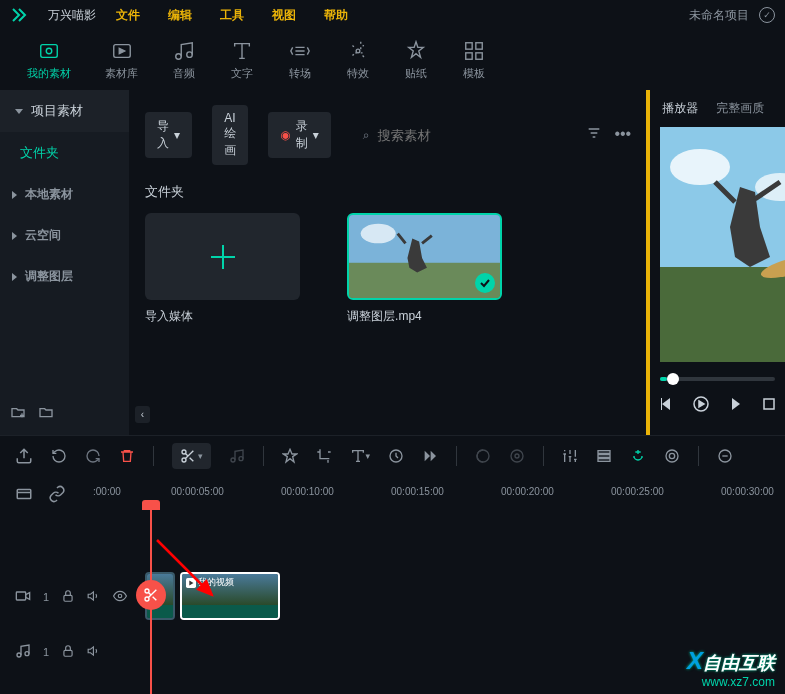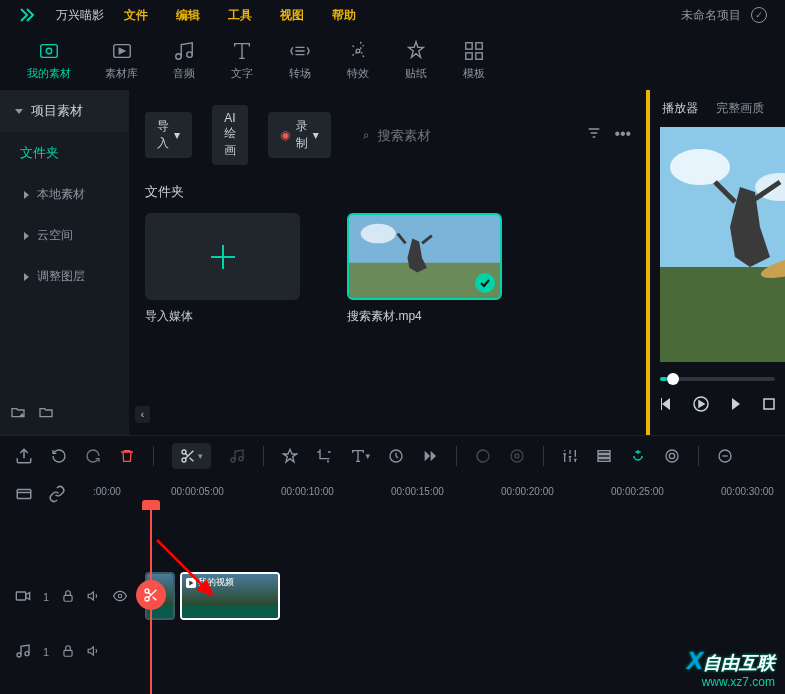--- a/index.html
+++ b/index.html
@@ -1,35 +1,35 @@
 <!DOCTYPE html>
 <html><head>
 <meta charset="utf-8">
 <style>
 * { margin: 0; padding: 0; box-sizing: border-box; font-family: "Microsoft YaHei", sans-serif; }
 body { background: #0d1117; color: #c9d1d9; width: 785px; height: 694px; overflow: hidden; position: relative; }
-.titlebar { height: 30px; display: flex; align-items: center; padding: 0 18px; gap: 20px; background: #0d1117; font-size: 12px; }
+.titlebar { height: 30px; display: flex; align-items: center; padding: 0 10px; gap: 20px; background: #0d1117; font-size: 12px; }
 .logo { width: 18px; height: 18px; display: flex; align-items: center; justify-content: center; }
 .app-name { color: #c9d1d9; }
 .menu-items { display: flex; gap: 28px; }
 .menu-item { color: #eab308; cursor: pointer; font-weight: bold; }
 .titlebar-right { margin-left: auto; display: flex; align-items: center; gap: 10px; }
 .project-name { color: #8b949e; }
 .check-circle { width: 16px; height: 16px; border: 1px solid #8b949e; border-radius: 50%; display: flex; align-items: center; justify-content: center; font-size: 9px; color: #8b949e; }
 
 .toolbar { height: 60px; display: flex; align-items: center; padding: 0 15px; background: #0d1117; gap: 10px; }
 .tool-tab { display: flex; flex-direction: column; align-items: center; gap: 3px; padding: 5px 12px; cursor: pointer; font-size: 11px; color: #8b949e; }
 .tool-tab.active { color: #00d4aa; }
 .tool-icon { width: 24px; height: 24px; display: flex; align-items: center; justify-content: center; }
 
 .main-area { display: flex; height: 345px; }
 .sidebar { width: 160px; background: #161b22; border-right: 1px solid #0d1117; }
 .sidebar-header { padding: 12px 15px; display: flex; align-items: center; gap: 8px; background: #1c2128; font-size: 13px; }
 .sidebar-folder { padding: 12px 20px; color: #00d4aa; font-size: 13px; }
-.sidebar-item { padding: 12px 24px; display: flex; align-items: center; gap: 8px; font-size: 12px; color: #8b949e; cursor: pointer; }
+.sidebar-item { padding: 12px 12px; display: flex; align-items: center; gap: 8px; font-size: 12px; color: #8b949e; cursor: pointer; font-weight: bold; }
 .triangle { width: 0; height: 0; border-top: 4px solid transparent; border-bottom: 4px solid transparent; border-left: 5px solid #8b949e; }
 .triangle-down { width: 0; height: 0; border-left: 4px solid transparent; border-right: 4px solid transparent; border-top: 5px solid #8b949e; }
 .sidebar-bottom { position: absolute; bottom: 260px; left: 0; width: 160px; padding: 10px; display: flex; gap: 12px; align-items: center; }
 .sidebar-collapse { margin-left: auto; background: #1c2128; padding: 3px 6px; border-radius: 3px; font-size: 10px; }
 
 .content { flex: 1; background: #0d1117; padding: 15px; position: relative; }
 .content-toolbar { display: flex; align-items: center; gap: 20px; margin-bottom: 18px; }
 .btn { background: #21262d; padding: 6px 12px; border-radius: 4px; font-size: 12px; color: #c9d1d9; display: flex; align-items: center; gap: 5px; cursor: pointer; }
 .search-box { flex: 1; background: transparent; padding: 6px 12px; display: flex; align-items: center; gap: 8px; color: #6e7681; font-size: 12px; }
 .search-input { background: transparent; border: none; color: #c9d1d9; outline: none; flex: 1; }
@@ -252,21 +252,21 @@
             <ellipse cx="30" cy="20" rx="18" ry="10" fill="#fff" opacity="0.7"></ellipse>
             <path d="M60 45 L65 25 L72 28 L75 45 L80 55 L70 60 L62 55 Z" fill="#3a3a3a"></path>
             <path d="M58 30 L50 20 M75 30 L85 22" stroke="#3a3a3a" stroke-width="3"></path>
           </svg>
           <span class="check-badge">
             <svg width="12" height="12" viewBox="0 0 12 12">
                 <path d="M2 6l3 3 5-6" stroke="#0d1117" stroke-width="2" fill="none"></path>
               </svg>
           </span>
         </div>
-        <div class="media-label">搜索素材.mp4</div>
+        <div class="media-label">调整图层.mp4</div>
       </div>
     </div>
   </div>
 
   <div class="preview-panel">
     <div class="preview-tabs">
       <span class="preview-tab active">播放器</span>
       <span class="preview-tab">完整画质</span>
     </div>
     <div class="preview-video">

